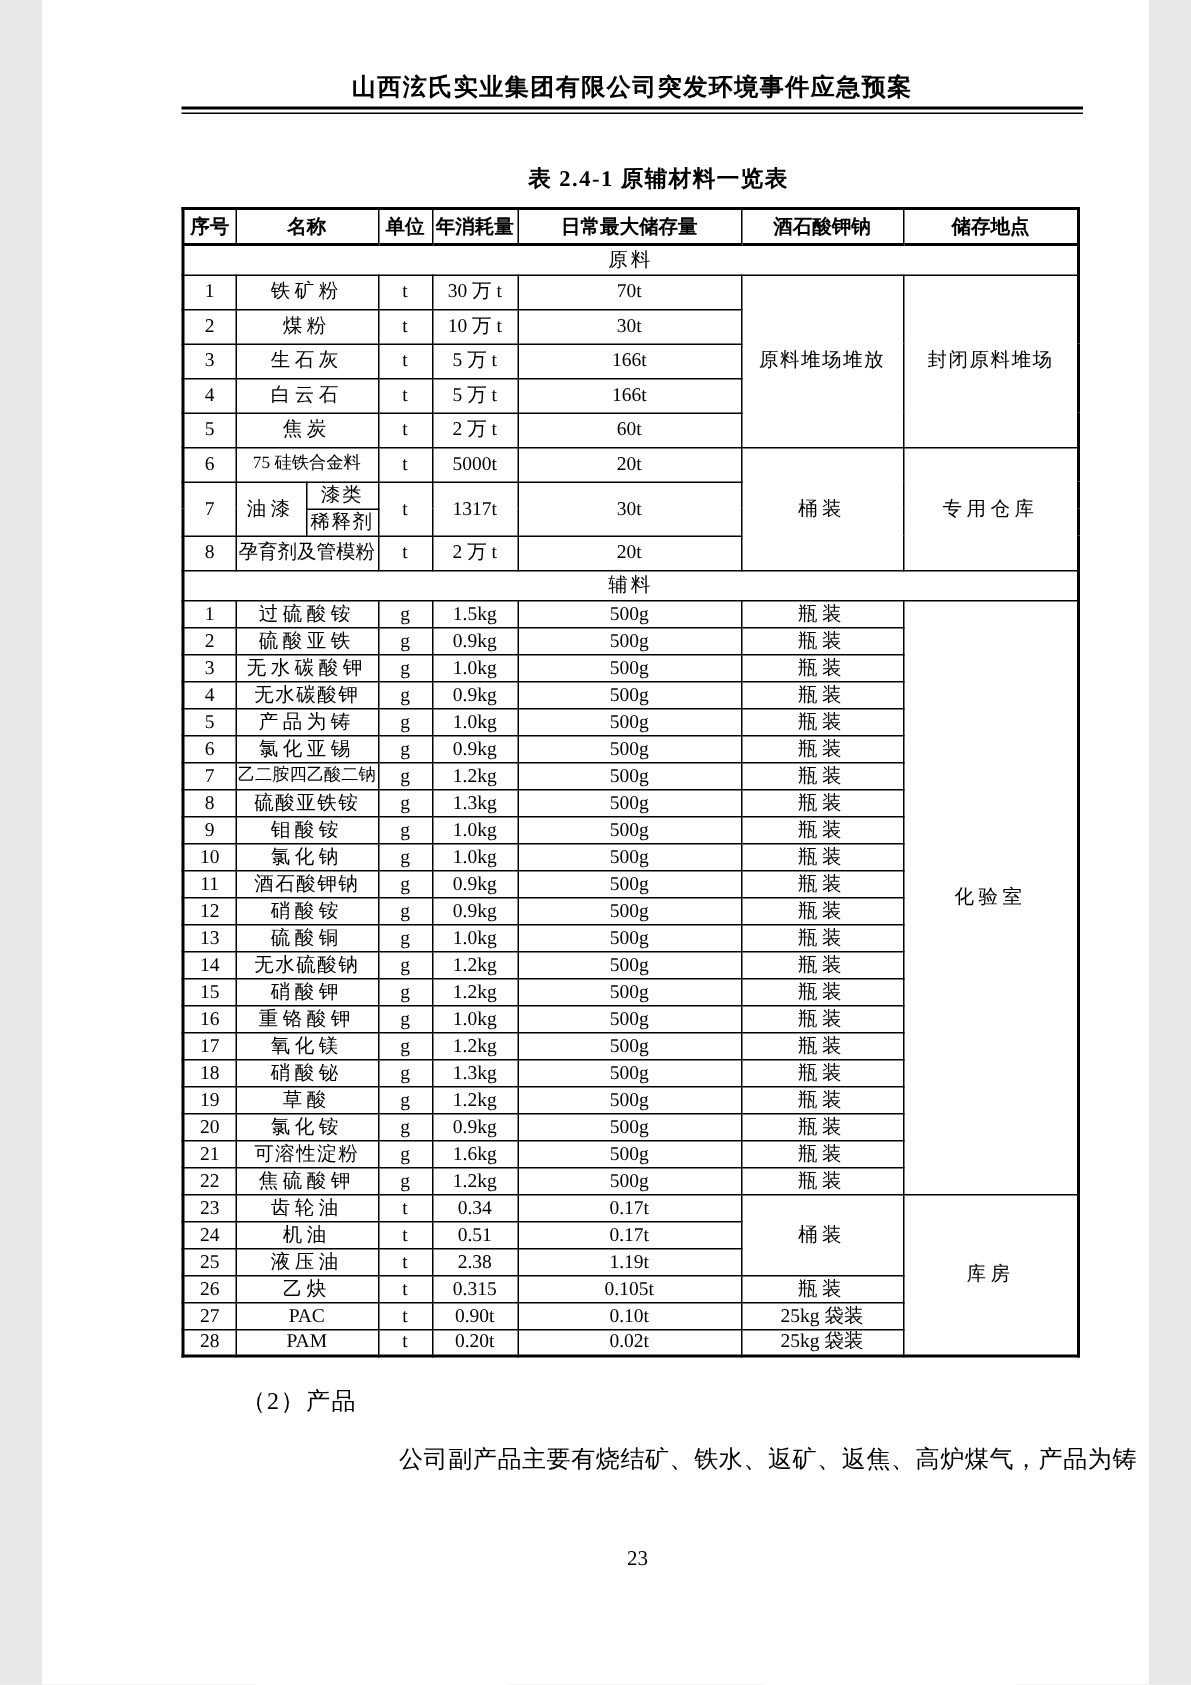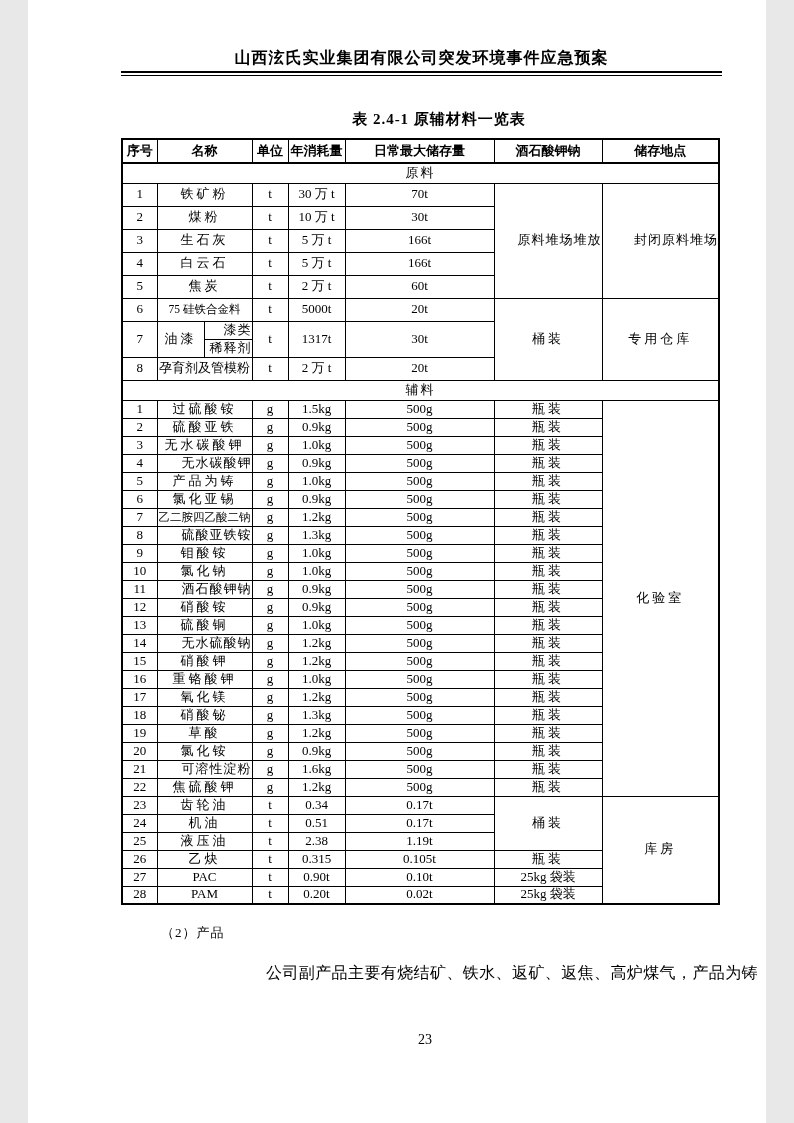--- a/index.html
+++ b/index.html
@@ -32,26 +32,26 @@
     border:1px solid #000; text-align:center; vertical-align:middle;
     padding:0; line-height:1.12; white-space:nowrap; overflow:hidden;
   }
   .materials tr.hdr { height:24px; }
   .materials tr.hdr th { border-bottom:2px solid #000; font-weight:bold; }
   .materials tr.sec { height:20px; }
   .materials tr.raw { height:23px; }
   .materials tr.raw7 { height:18px; }
   .materials tr.aux { height:18px; }
   .materials td.sp { letter-spacing:3px;margin-left:40px; }
-  .materials td.sp2 { letter-spacing:1px;text-align:right; }
+  .materials td.sp2 { letter-spacing:1px; }
   .materials td.tight { font-size:11.5px; letter-spacing:0; }
   .materials td.sec-label { letter-spacing:2px;margin-top:41px; }
   .para-label {
     position:absolute; top:924px; left:133px;
-    font-size:13px; letter-spacing:1px; white-space:nowrap;text-align:center;
+    font-size:16px; letter-spacing:1px; white-space:nowrap;text-align:center;
   }
   .para-text {
     position:absolute; top:963px; left:130px; width:600px;
     font-size:16px; letter-spacing:0.4px; white-space:nowrap;text-align:right;
   }
   .page-number {
     position:absolute; top:1032px; left:0; width:794px;
     text-align:center; font-size:14px;
   }
 </style>

